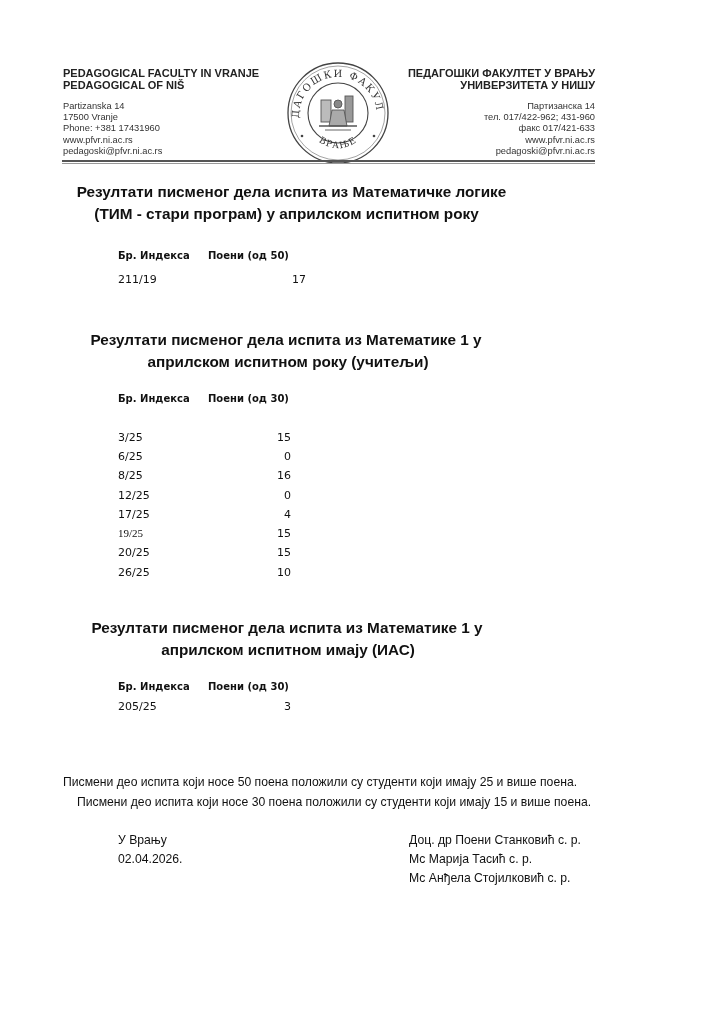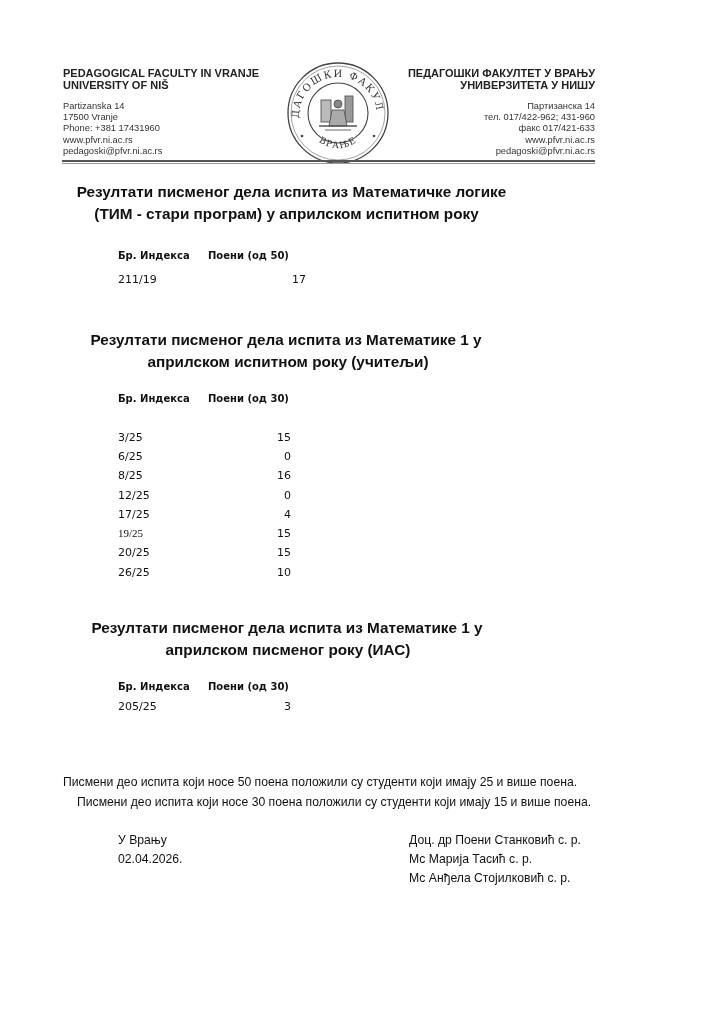--- a/index.html
+++ b/index.html
@@ -18,21 +18,21 @@
   .th { font-family: "DejaVu Sans", sans-serif; font-weight: bold; font-size: 10px; color: #111; white-space: nowrap; }
   .td { font-family: "DejaVu Sans", sans-serif; font-size: 11px; color: #111; white-space: nowrap; }
   .num { text-align: right; width: 40px; }
   .txt { font-family: "Liberation Sans", sans-serif; font-size: 12.2px; color: #111; white-space: nowrap; }
 </style>
 </head>
 <body>
 
 <div class="abs left-hdr">
   <div class="hdr-title">PEDAGOGICAL FACULTY IN VRANJE</div>
-  <div class="hdr-title">UNIVERSITY OF NIŠ</div>
+  <div class="hdr-title">PEDAGOGICAL OF NIŠ</div>
   <div style="height:10px"></div>
   <div class="hdr-small">Partizanska 14</div>
   <div class="hdr-small">17500 Vranje</div>
   <div class="hdr-small">Phone: +381 17431960</div>
   <div class="hdr-small">www.pfvr.ni.ac.rs</div>
   <div class="hdr-small">pedagoski@pfvr.ni.ac.rs</div>
 </div>
 
 <svg class="abs seal" viewBox="0 0 106 106">
   <defs>
@@ -100,21 +100,21 @@
   <div class="abs td num" style="left:251px; top:508px;">4</div>
   <div class="abs td" style="left:118px; top:527px;font-family:Liberation Serif, serif;">19/25</div>
   <div class="abs td num" style="left:251px; top:527px;">15</div>
   <div class="abs td" style="left:118px; top:546px;">20/25</div>
   <div class="abs td num" style="left:251px; top:546px;">15</div>
   <div class="abs td" style="left:118px; top:566px;">26/25</div>
   <div class="abs td num" style="left:251px; top:566px;">10</div>
 </div>
 
 <div class="abs h" style="left:0; width:574px; top:617px;">Резултати писменог дела испита из Математике 1 у</div>
-<div class="abs h" style="left:0; width:576px; top:639px;">априлском писменог року (ИАС)</div>
+<div class="abs h" style="left:0; width:576px; top:639px;">априлском испитном имају (ИАС)</div>
 <div class="abs th" style="left:118px; top:681px;">Бр. Индекса</div>
 <div class="abs th" style="left:208px; top:681px;">Поени (од 30)</div>
 <div>
   <div class="abs td" style="left:118px; top:700px;">205/25</div>
   <div class="abs td num" style="left:251px; top:700px;">3</div>
 </div>
 
 <div class="abs txt" style="left:63px; top:775px;">Писмени део испита који носе 50 поена положили су студенти који имају 25 и више поена.</div>
 <div class="abs txt" style="left:63px; top:795px;margin-left:14px;">Писмени део испита који носе 30 поена положили су студенти који имају 15 и више поена.</div>
 

